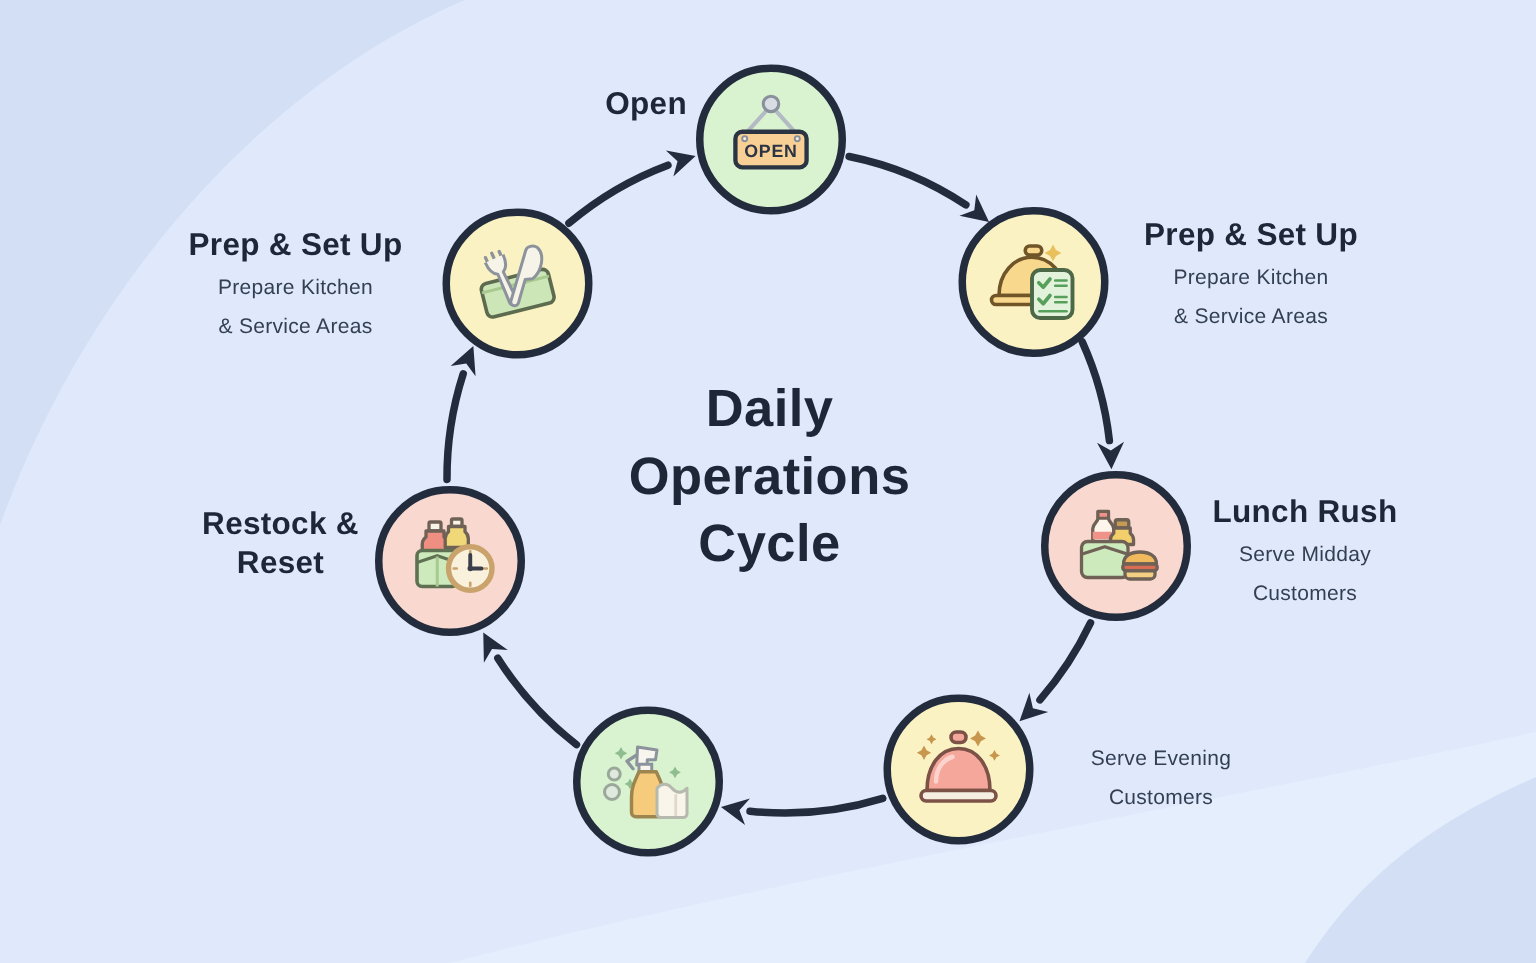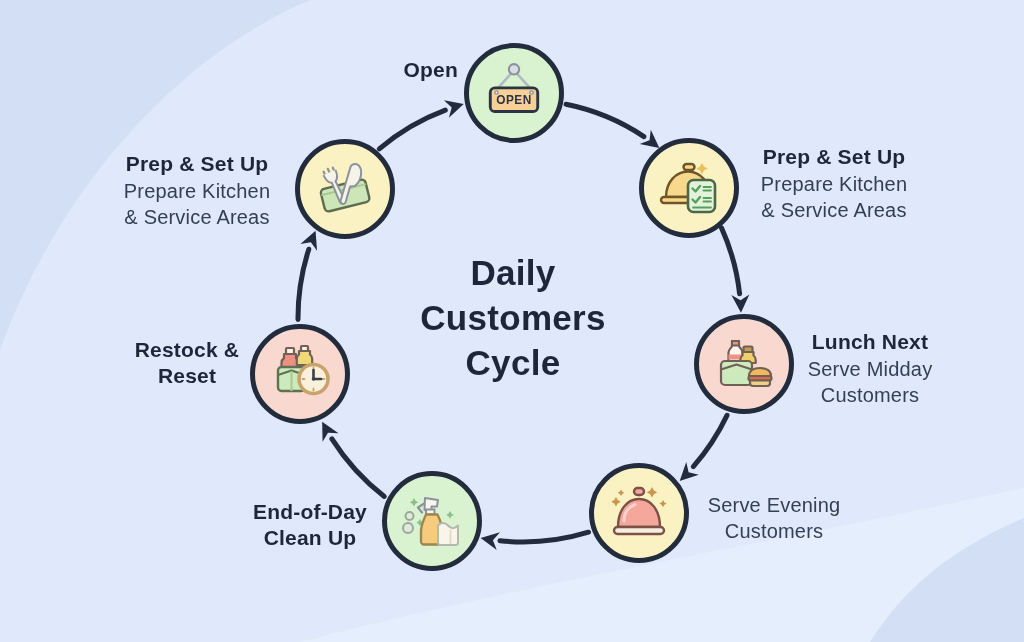--- a/index.html
+++ b/index.html
@@ -24,21 +24,21 @@
   .pos-cleanup{left:382px;top:471px;}
   .pos-restock{left:250px;top:324px;}
   .pos-prep-l{left:295px;top:139px;}
   
   .label{position:absolute;text-align:center;}
   .lbl-title{
     font-size:21px;font-weight:bold;color:#1d2737;line-height:26px;
     white-space:pre-line;letter-spacing:.2px;
   }
   .lbl-sub{
-    font-size:20px;font-weight:400;color:#333f54;line-height:25.5px;
+    font-size:14px;font-weight:400;color:#333f54;line-height:25.5px;
     white-space:pre-line;letter-spacing:.2px;margin-top:2px;
   }
   .label-open{left:300px;top:57px;width:158px;text-align:right;}
   .label-prep-r{left:745px;top:144px;width:178px;}
   .label-lunch{left:795px;top:329px;width:150px;}
   .label-dinner{left:695px;top:491px;width:158px;}
   .label-cleanup{left:228px;top:499px;width:164px;}
   .label-restock{left:112px;top:337px;width:150px;}
   .label-prep-l{left:108px;top:151px;width:178px;}
   
@@ -203,43 +203,41 @@
     <div class="lbl-title">Open</div>
   </div>
 
   <div class="label label-prep-r">
     <div class="lbl-title">Prep &amp; Set Up</div>
     <div class="lbl-sub">Prepare Kitchen
 &amp; Service Areas</div>
   </div>
 
   <div class="label label-lunch">
-    <div class="lbl-title">Lunch Next</div>
+    <div class="lbl-title">Lunch Rush</div>
     <div class="lbl-sub">Serve Midday
 Customers</div>
   </div>
 
   <div class="label label-dinner">
     <div class="lbl-sub">Serve Evening
 Customers</div>
   </div>
 
   <div class="label label-cleanup">
-    <div class="lbl-title">End-of-Day
-Clean Up</div>
   </div>
 
   <div class="label label-restock">
     <div class="lbl-title">Restock &amp;
 Reset</div>
   </div>
 
   <div class="label label-prep-l">
     <div class="lbl-title">Prep &amp; Set Up</div>
     <div class="lbl-sub">Prepare Kitchen
 &amp; Service Areas</div>
   </div>
 
   <div class="diagram-title">Daily
-Customers
+Operations
 Cycle</div>
 
 </div>
 
 </body></html>

